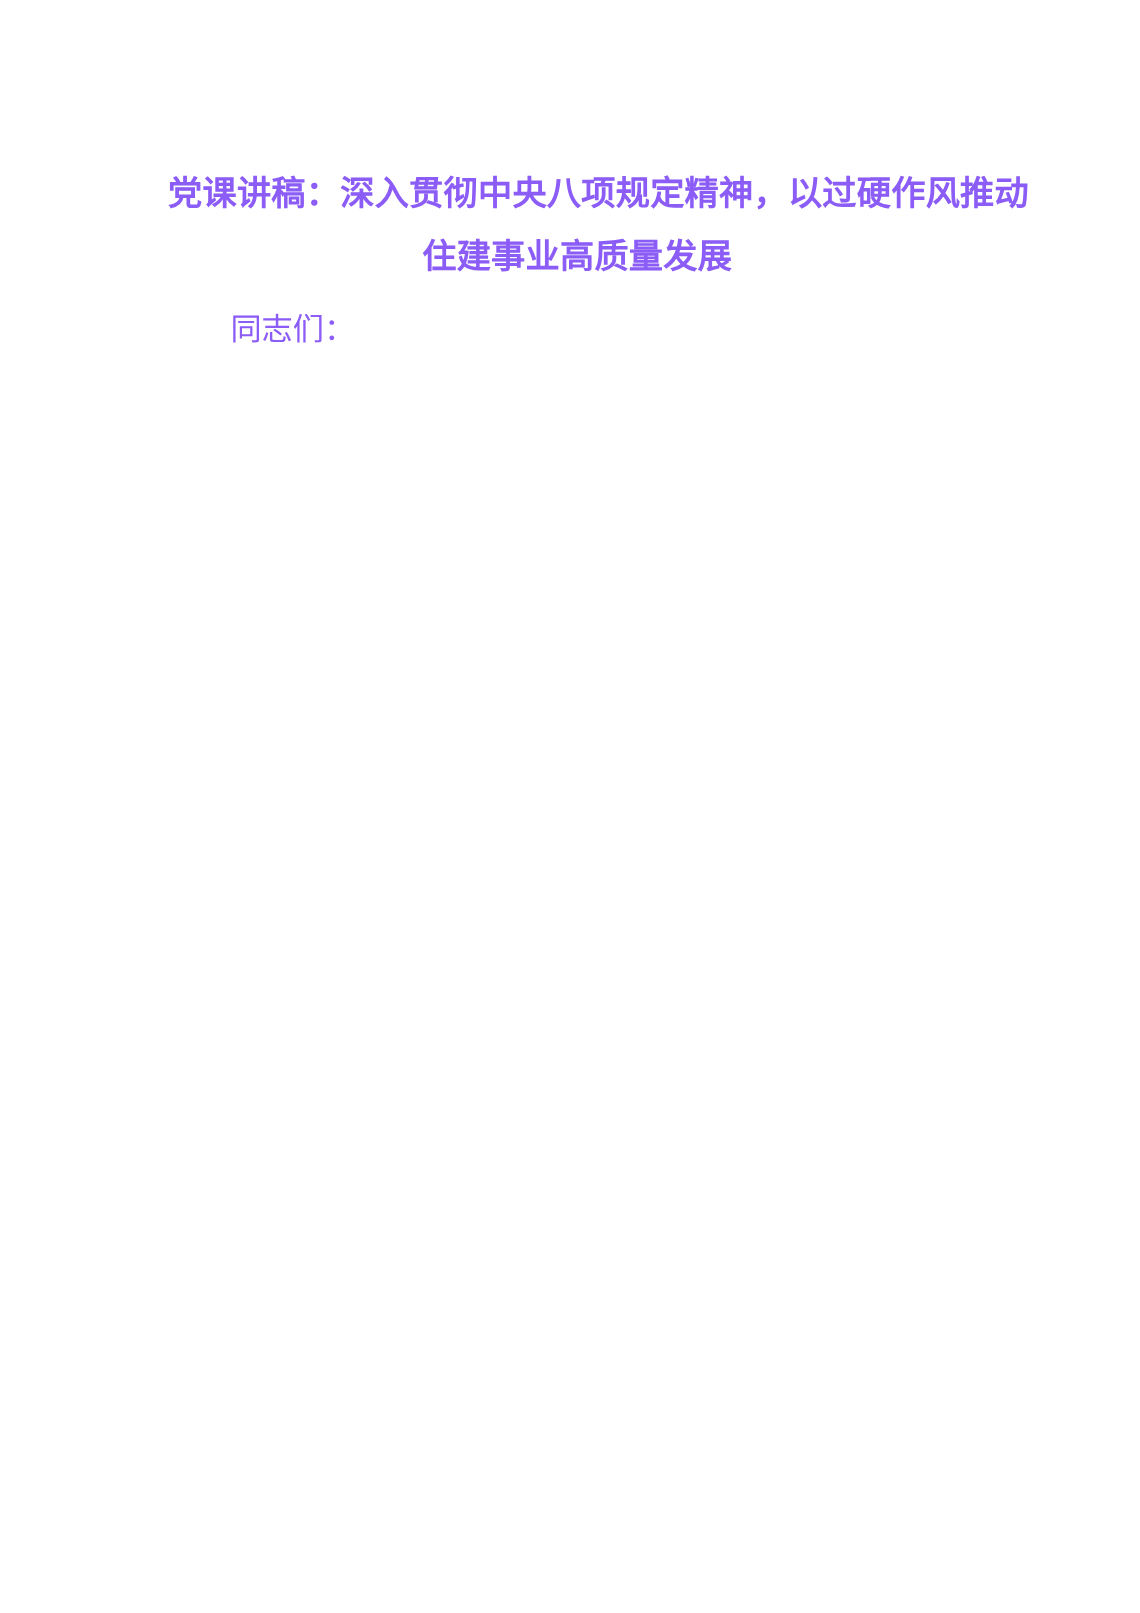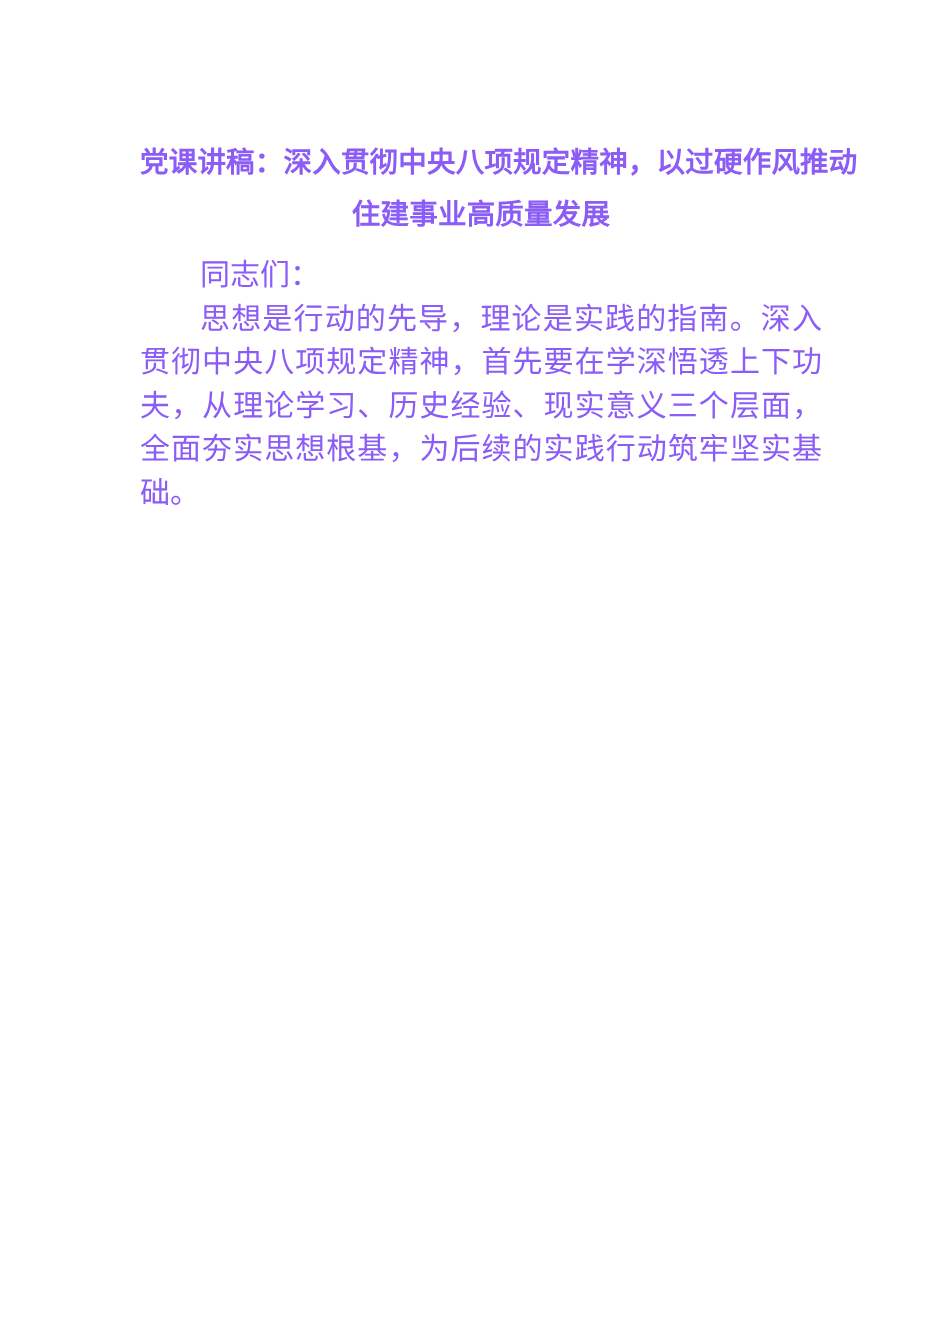--- a/index.html
+++ b/index.html
@@ -45,21 +45,21 @@
   .doc-title .title-line-1 {
     text-align: justify;
     text-align-last: justify;
     white-space: nowrap;
   }
   .doc-title .title-line-2 {
   }
 
   
   .para {
-    font-size: 30px;
+    font-size: 26px;
     font-weight: normal;
     line-height: 43.5px;
     margin: 0;
     text-align: justify;
     text-justify: inter-ideograph;
     text-align-last: left;
     word-break: break-all;
     letter-spacing: 0px;
   }
   .para.indent {
@@ -78,18 +78,17 @@
 
     <h1 class="doc-title">
       <span class="title-line title-line-1">党课讲稿：深入贯彻中央八项规定精神，以过硬作风推动</span>
       <span class="title-line title-line-2">住建事业高质量发展</span>
     </h1>
 
     <p class="para indent spacer-top">同志们：</p>
 
 
 
-    <p class="para indent">思想是行动的先导，理论是实践的指南。深入贯彻中央八项规定精神，首先要在学深悟透上下功夫，从理论学习、历史经验、现实意义三个层面，全面夯实思想根基，为后续的实践行动筑牢坚实基础。</p>
 
 
   </div>
 
 </div>
 
 </body></html>

